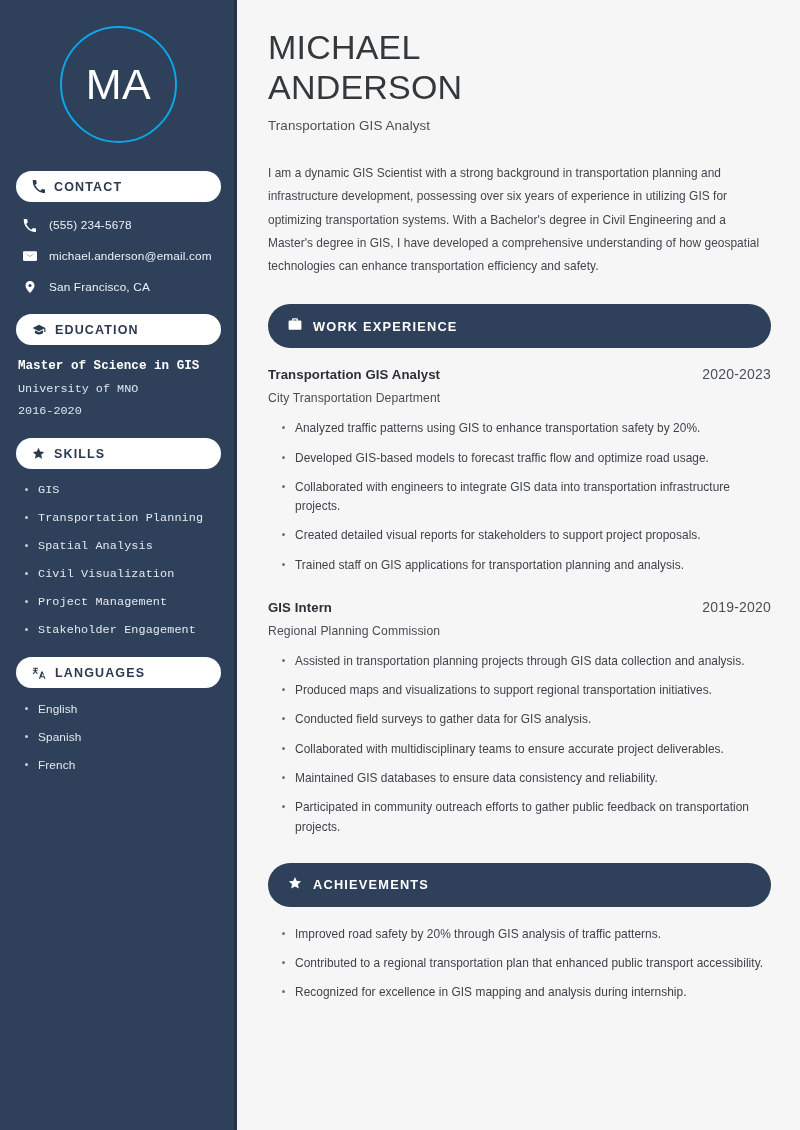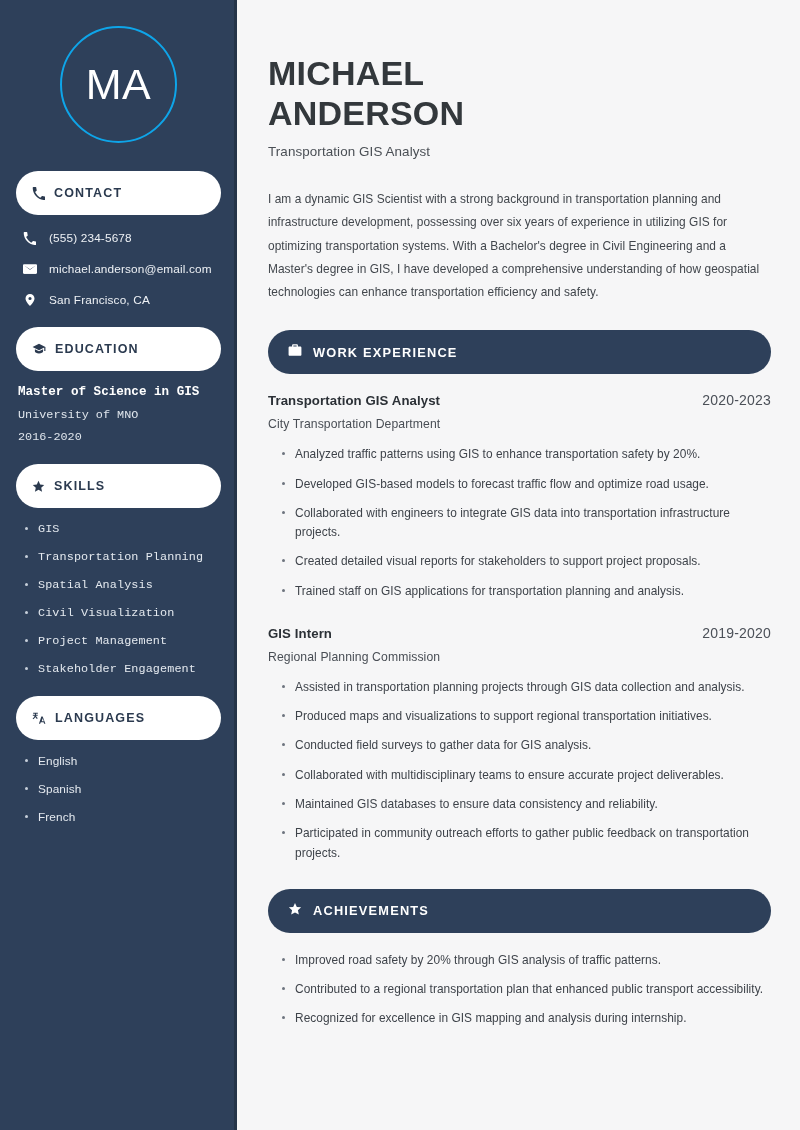--- a/index.html
+++ b/index.html
@@ -58,21 +58,21 @@
     font-weight: 400;
     letter-spacing: 0.5px;
     color: #ffffff;
     line-height: 1;
   }
 
   .pill {
     background: #ffffff;
     color: #2b3a4f;
     border-radius: 999px;
-    height: 44px;
+    height: 31px;
     display: flex;
     align-items: center;
     gap: 9px;
     padding: 0 16px;
     margin-bottom: 14px;
   }
   .pill .pill-label {
     font-size: 12.5px;
     font-weight: 700;
     letter-spacing: 1.15px;
@@ -136,26 +136,25 @@
 
   
   .main {
     flex: 1 1 auto;
     padding: 27px 29px 0 31px;
     background: #f6f6f7;
   }
 
   .name {
     font-size: 34px;
-    font-weight: 700;
+    font-weight: 400;
     color: #33383c;
     line-height: 1.18;
     letter-spacing: 0.2px;
     text-transform: uppercase;
-    margin-top: 26px;
   }
   .job-title {
     font-size: 13.4px;
     color: #4a4f55;
     margin-top: 11px;
     letter-spacing: 0.1px;
   }
 
   .summary {
     font-size: 11.9px;

